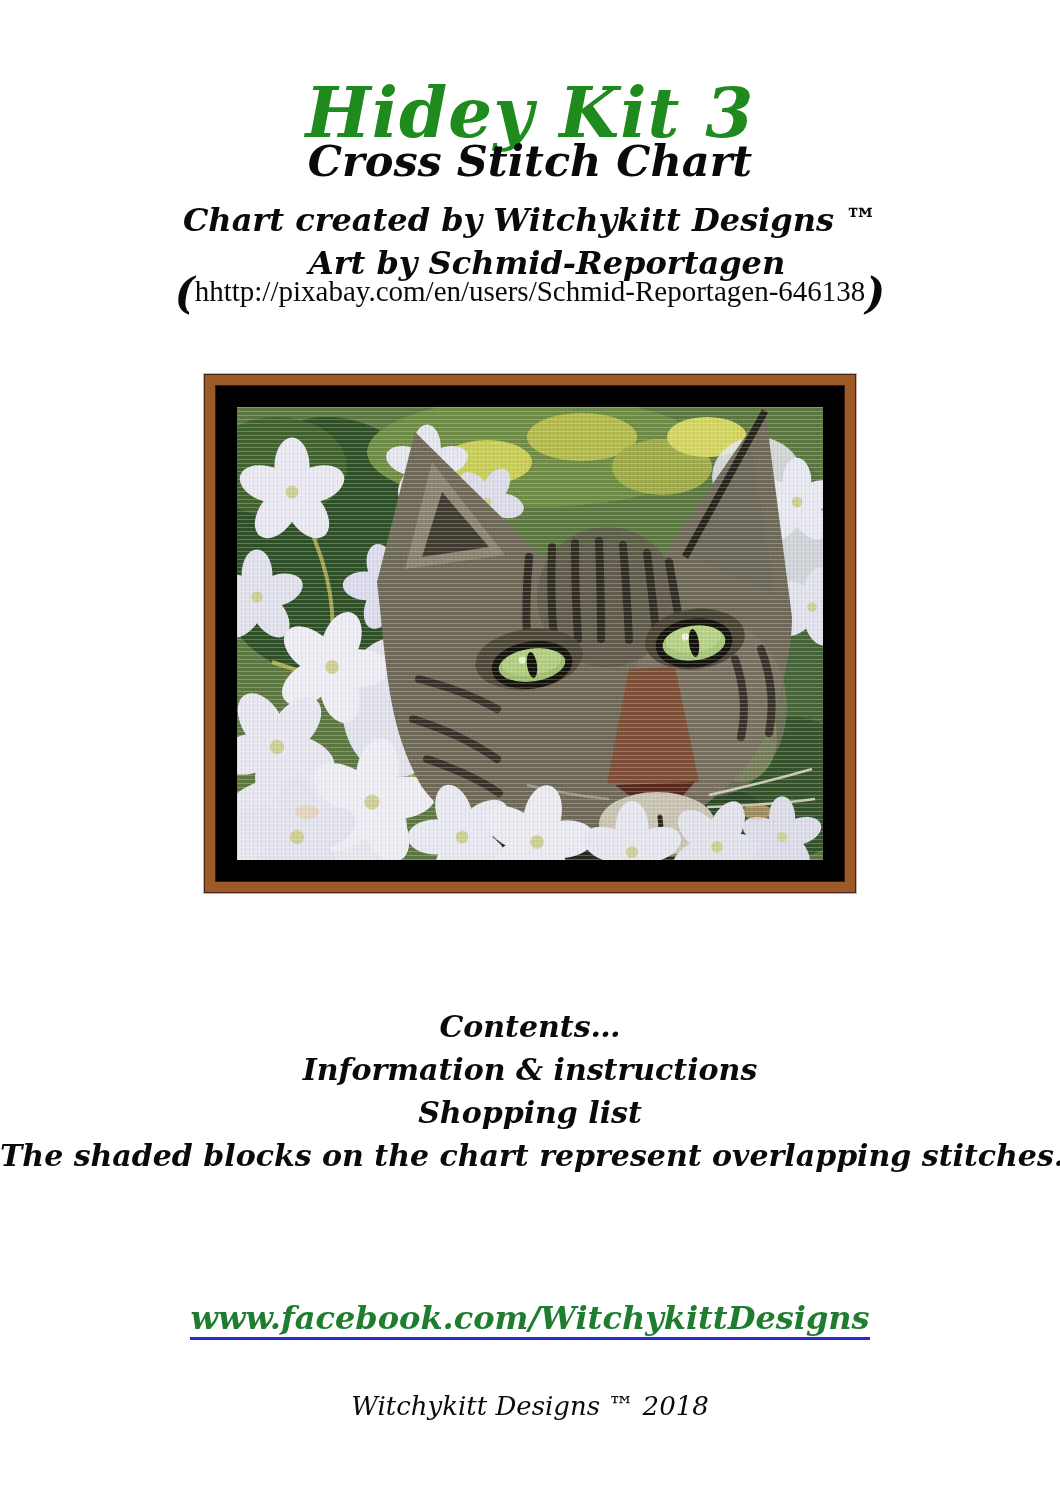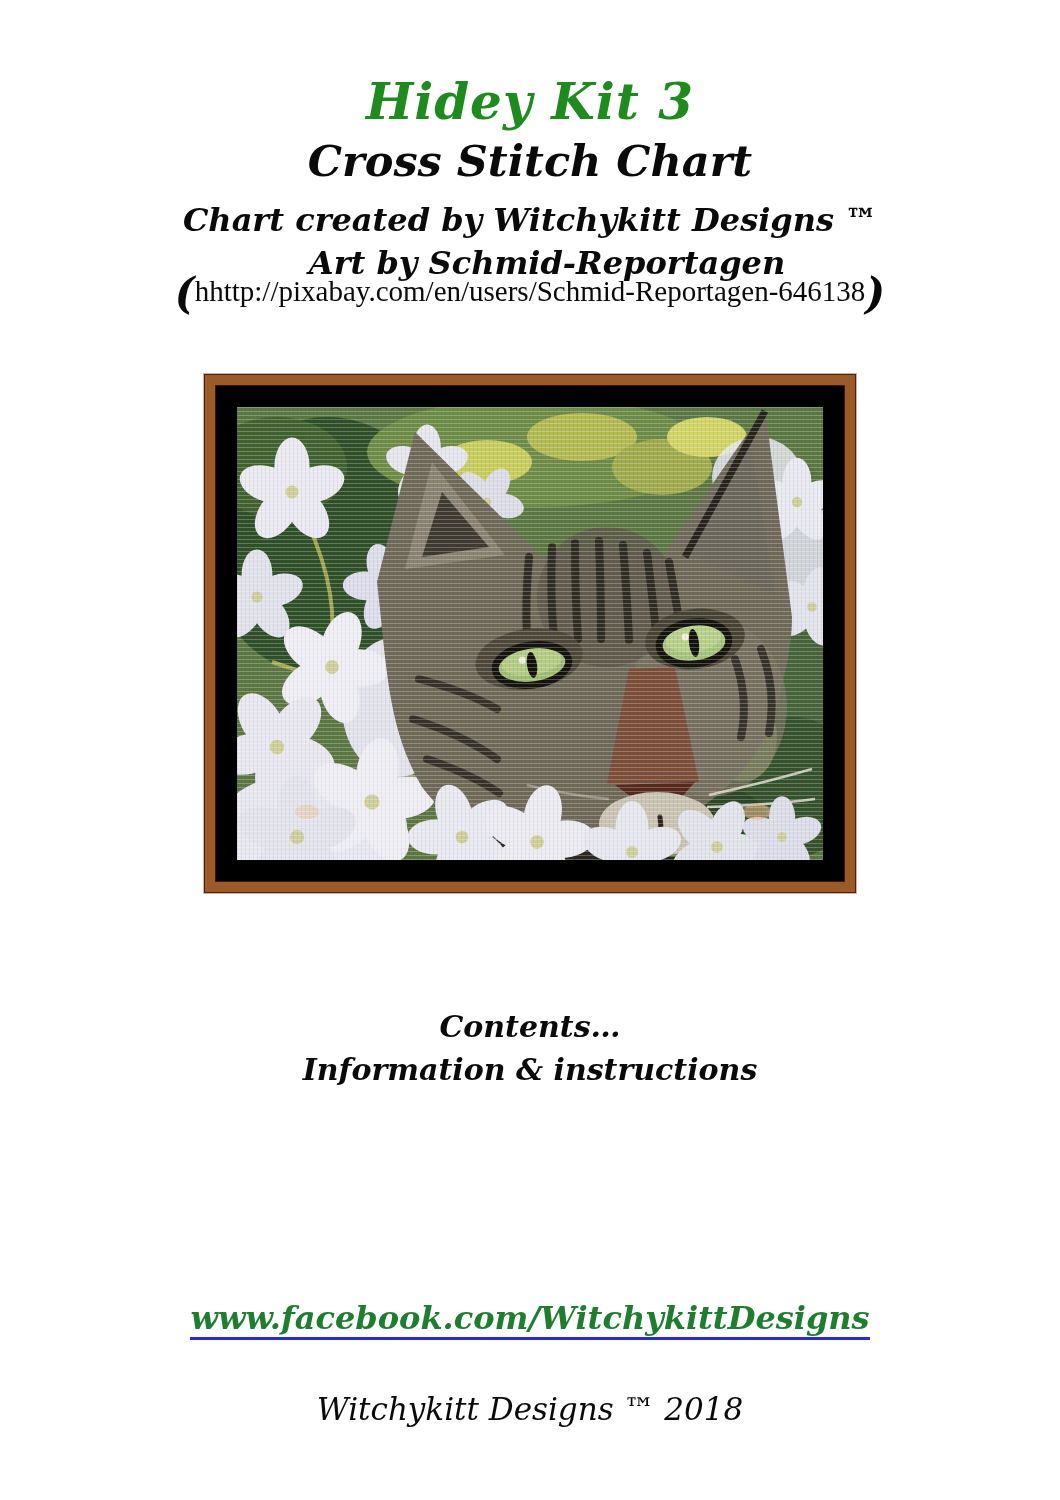--- a/index.html
+++ b/index.html
@@ -2,41 +2,41 @@
 <html><head>
 <meta charset="utf-8">
 <style>
   html,body{margin:0;padding:0;background:#ffffff;}
   .page{
     position:relative;width:1060px;height:1500px;background:#ffffff;
     overflow:hidden;font-family:"DejaVu Serif",serif;color:#0a0a0a;
   }
   .center{position:absolute;left:0;width:100%;text-align:center;}
   .script{font-style:italic;font-weight:bold;}
-  .title{top:72px;font-size:50px;color:#1f8b1f;letter-spacing:1px;}
+  .title{top:72px;font-size:69px;color:#1f8b1f;letter-spacing:1px;}
   .subtitle{top:136px;font-size:43px;}
   .credit1{top:201px;font-size:32px;}
   .credit2{top:244px;font-size:32px;padding-left:17px;}
   .source{top:275px;font-size:29px;font-family:"Liberation Serif",serif;font-weight:normal;}
   .source .paren{font-family:"DejaVu Serif",serif;font-style:italic;font-weight:bold;font-size:42px;vertical-align:-7px;line-height:0;}
   .frame{
     position:absolute;left:205px;top:375px;width:650px;height:517px;
     box-sizing:border-box;background:#000000;padding:22px;
     border:10px solid #9c5a28;
     outline:1px solid #4a2112;
     box-shadow:inset 0 0 0 1px #3a1a0c, 0 0 0 2px rgba(98,44,18,0.35);
   }
   .art{display:block;width:586px;height:453px;}
   .contents{top:1005px;font-size:30px;line-height:43px;}
   .contents div{white-space:nowrap;}
   .links{top:1299px;font-size:32px;line-height:39px;}
   .links a{text-decoration:none;border-bottom:3px solid #2a2ad0;cursor:pointer;}
   .link-site{color:#8b1e1e;}
   .link-fb{color:#1f7d30;}
-  .footer{top:1391px;font-size:31px;font-style:italic;font-weight:normal;}
+  .footer{top:1391px;font-size:26px;font-style:italic;font-weight:normal;}
 </style>
 </head>
 <body>
 
 <div class="page">
 
   <div class="center script title">Hidey Kit 3</div>
   <div class="center script subtitle">Cross Stitch Chart</div>
   <div class="center script credit1">Chart created by Witchykitt Designs ™</div>
   <div class="center script credit2">Art by Schmid-Reportagen</div>
@@ -166,20 +166,22 @@
         <ellipse cx="70" cy="405" rx="12" ry="7" fill="#e8c49a" opacity="0.5"></ellipse>
       </g>
 
       <rect width="586" height="453" fill="url(#xs)"></rect>
     </svg>
   </div>
 
   <div class="center script contents">
     <div>Contents…</div>
     <div>Information &amp; instructions</div>
+    <div>Shopping list</div>
+    <div>The shaded blocks on the chart represent overlapping stitches.</div>
   </div>
 
   <div class="center script links">
     <div><a class="link-fb">www.facebook.com/WitchykittDesigns</a></div>
   </div>
 
   <div class="center footer">Witchykitt Designs ™ 2018</div>
 
 </div>
 

